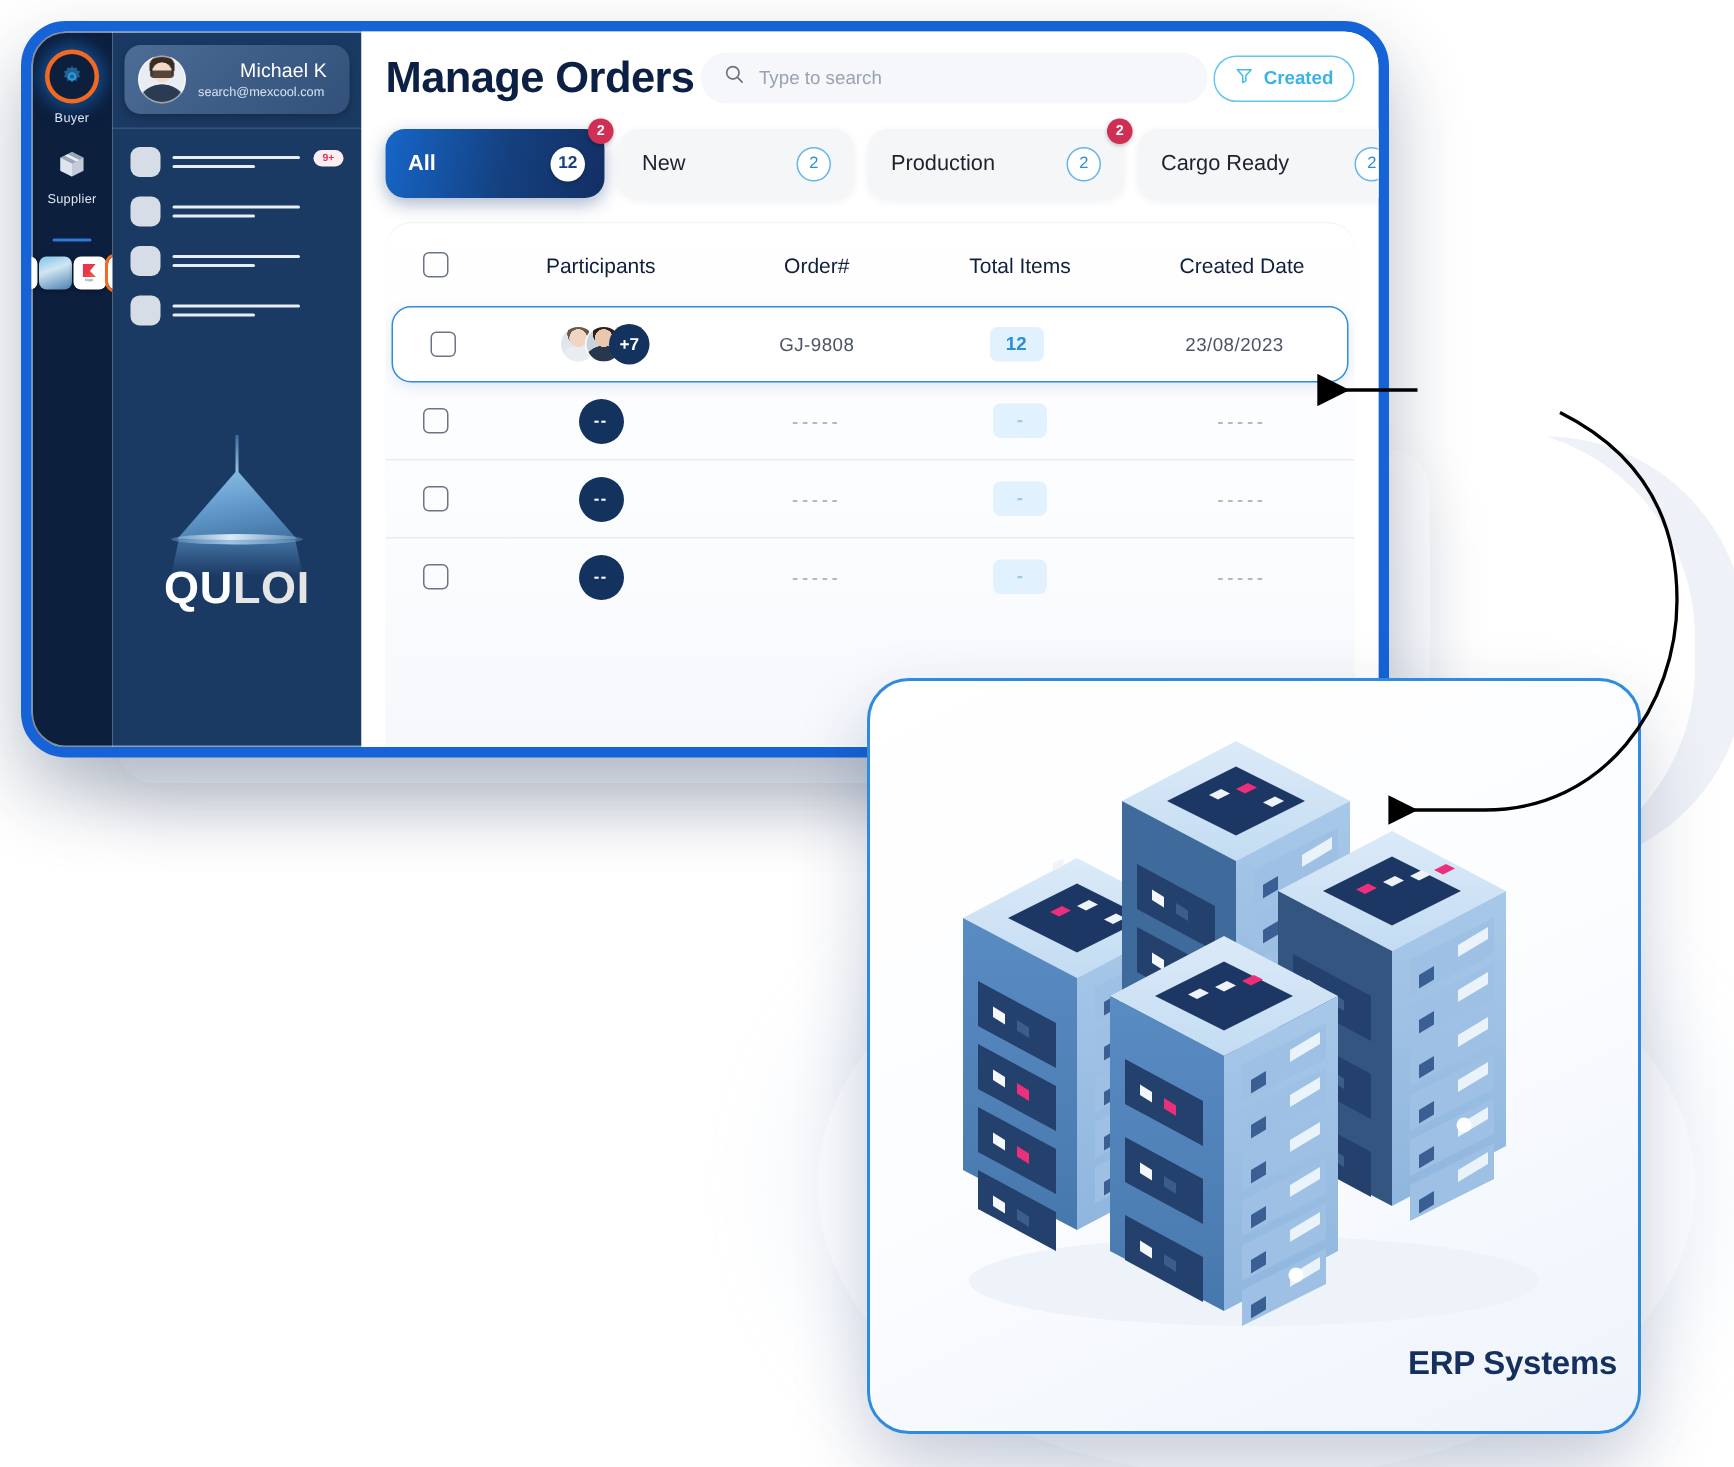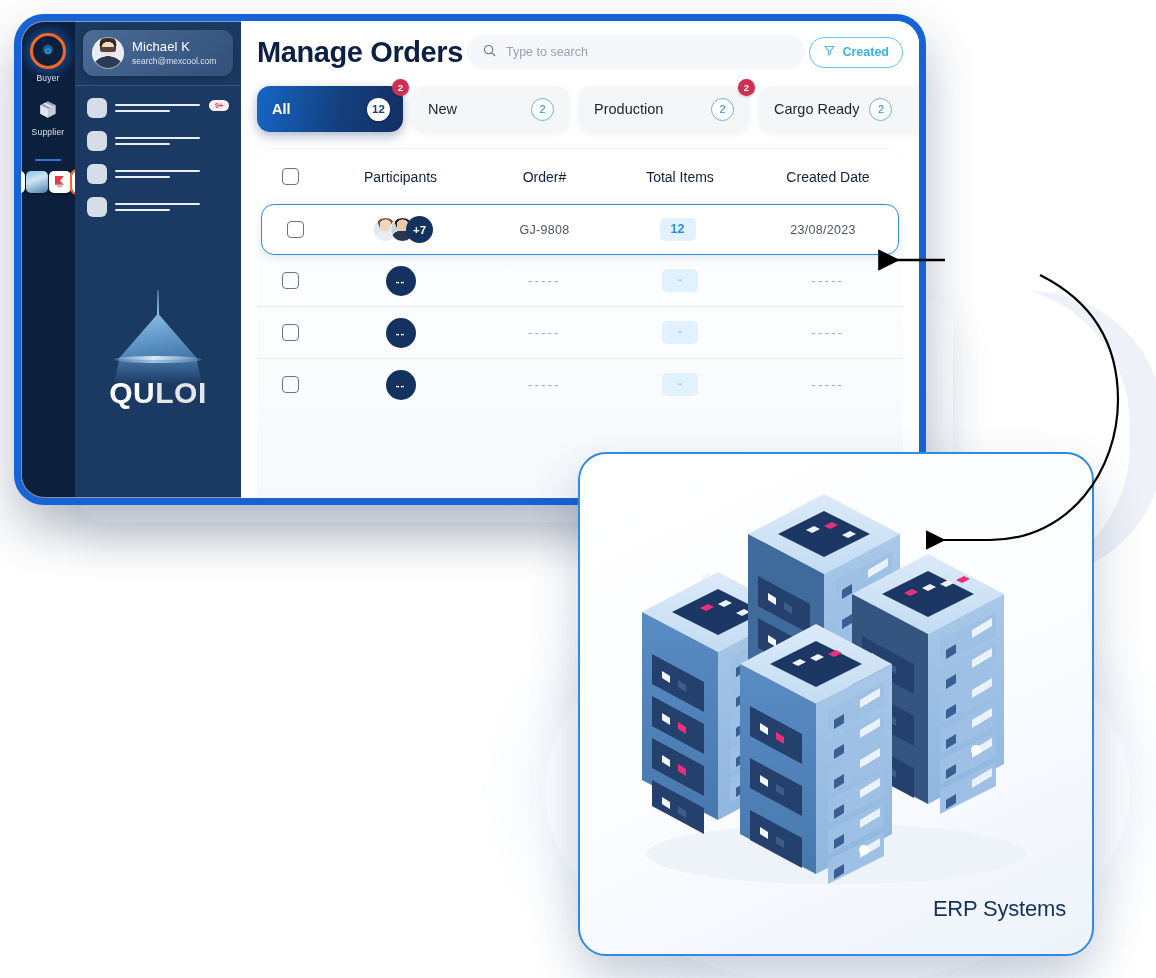--- a/index.html
+++ b/index.html
@@ -103,21 +103,21 @@
                radial-gradient(circle at 50% 22%, #3a2a22 0 30%, transparent 31%),
                #e9edf3;
     border:1.5px solid rgba(255,255,255,.55);
     position:relative;overflow:hidden;
   }
   .avatar-lg::after{
     content:"";position:absolute;left:7px;top:9px;width:16px;height:5px;
     border-radius:3px;background:#3a2a22;opacity:.85;
   }
   .prof-txt{display:flex;flex-direction:column;line-height:1.15;min-width:0;}
-  .prof-name{font-size:13px;color:#ffffff;font-weight:400;letter-spacing:.1px;}
+  .prof-name{font-size:13px;color:#ffffff;font-weight:400;letter-spacing:.1px;margin-left:28px;}
   .prof-mail{font-size:8.5px;color:#d8e3f1;margin-top:2px;}
   .nav-sep{height:1px;background:rgba(255,255,255,.13);margin:9px 0 0;}
 
   .skel-list{padding:12px 12px 0;display:flex;flex-direction:column;gap:13px;}
   .skel-row{display:flex;align-items:center;gap:8px;position:relative;}
   .skel-sq{width:20px;height:20px;border-radius:6px;background:#d6dde6;flex:0 0 20px;}
   .skel-lines{display:flex;flex-direction:column;gap:4px;flex:1;}
   .skel-l1{height:2px;background:#e8eef6;border-radius:2px;width:85px;}
   .skel-l2{height:2px;background:#e8eef6;border-radius:2px;width:55px;}
   .skel-badge{
@@ -193,21 +193,21 @@
   .tab .alert{
     position:absolute;right:-6px;top:-7px;
     width:17px;height:17px;border-radius:50%;background:#cf2f53;
     color:#fff;font-size:9.5px;font-weight:700;
     display:flex;align-items:center;justify-content:center;
     box-shadow:0 1px 3px rgba(0,0,0,.25);
   }
   .tab.w-all{min-width:118px;justify-content:space-between;}
   .tab.w-new{min-width:126px;justify-content:space-between;}
   .tab.w-prod{min-width:140px;justify-content:space-between;}
-  .tab.w-cargo{min-width:152px;justify-content:flex-start;}
+  .tab.w-cargo{min-width:152px;justify-content:space-between;}
 
   
   .table-card{
     margin-top:17px;flex:1;min-height:0;
     background:linear-gradient(180deg,#ffffff 0%,#fbfcfe 60%,#f6f8fc 100%);
     border-radius:17px 17px 0 0;
     box-shadow:0 -1px 0 rgba(20,40,80,.05);
     position:relative;overflow:hidden;
   }
   .tr{display:flex;align-items:center;height:51px;padding:0 0 0 4px;justify-content:space-between;}
@@ -263,22 +263,22 @@
 
   
   .erp-card{
     position:absolute;left:578px;top:452px;width:512px;height:500px;
     background:linear-gradient(155deg,#ffffff 0%,#fcfdff 48%,#eef3fb 100%);
     border:2px solid #2f8bdd;border-radius:28px;
     box-shadow:0 22px 48px rgba(16,40,90,.22);
     overflow:hidden;
   }
   .erp-label{
-    position:absolute;right:26px;bottom:32px;
-    font-size:22px;font-weight:400;color:#16305e;letter-spacing:-.2px;
+    position:absolute;right:14px;bottom:32px;
+    font-size:22px;font-weight:700;color:#16305e;letter-spacing:-.2px;
   }
   .erp-art{position:absolute;left:0;top:0;width:512px;height:440px;}
 
   
   .arrow-svg{position:absolute;left:0;top:0;width:1156px;height:978px;
              pointer-events:none;overflow:visible;}
 </style>
 </head>
 <body>
 

